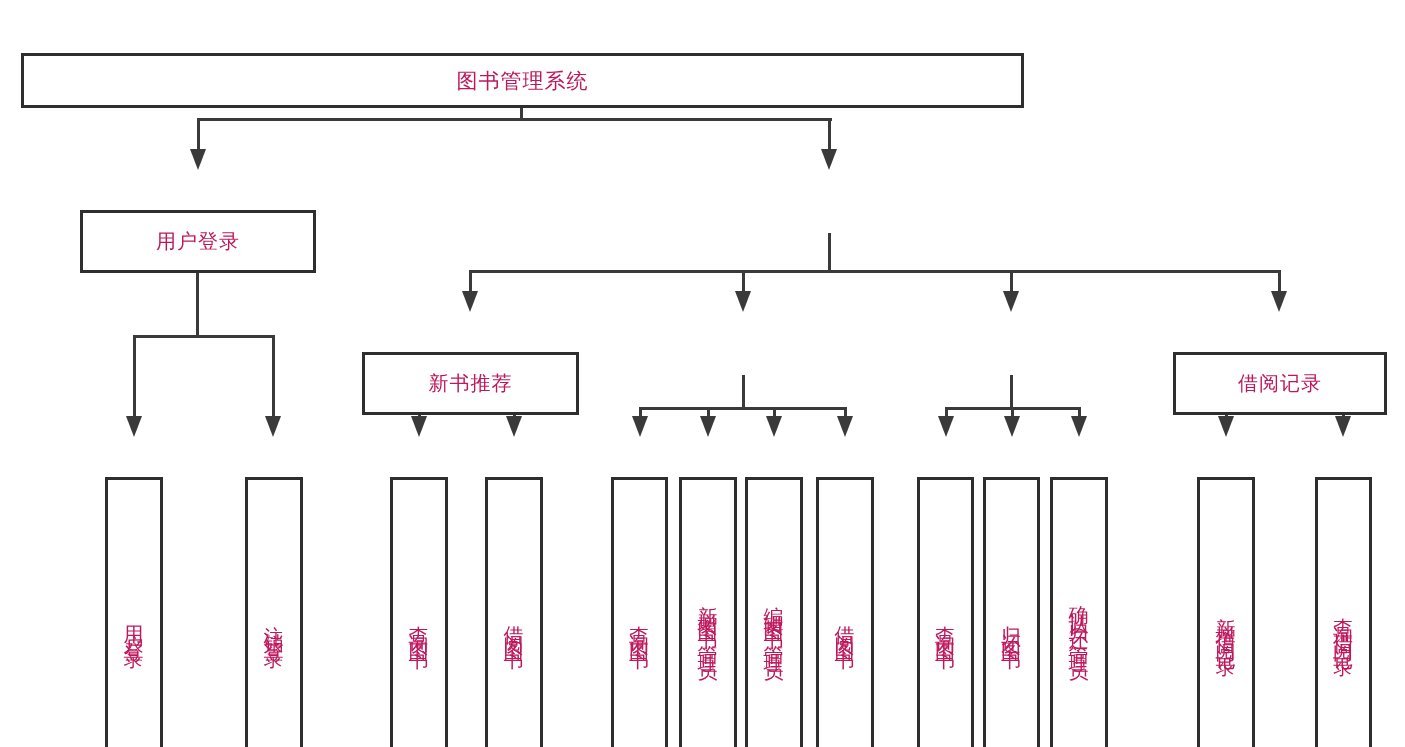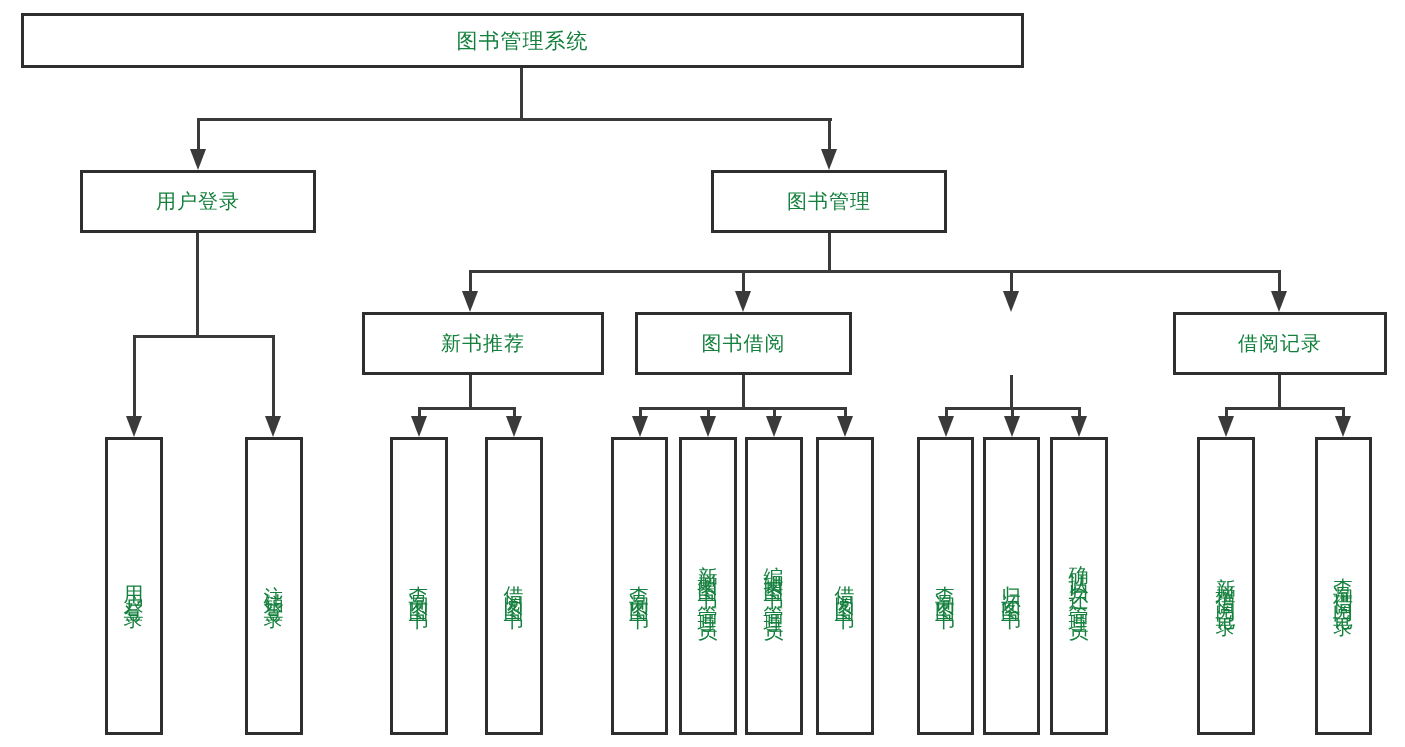--- a/index.html
+++ b/index.html
@@ -6,21 +6,22 @@
   body {
     width:1405px; height:747px; position:relative; overflow:hidden;
     background:#ffffff;
     font-family:"DejaVu Sans","Liberation Sans",sans-serif;
   }
   .canvas { position:absolute; left:0; top:0; width:1405px; height:747px; }
   .box {
     position:absolute; box-sizing:border-box;
     background:#ffffff; border:3px solid #2e2e2e;
     display:flex; align-items:center; justify-content:center;
-    color:#15803d;
+    color:#be185d;
+    margin-top:40px;
   }
   .box.h { font-size:20px; letter-spacing:1px; white-space:nowrap; }
   .box.title { font-size:21px; }
   .box.v {
     writing-mode:vertical-rl; text-orientation:mixed;
     font-size:20px; letter-spacing:8px; line-height:1;
   }
   .line { position:absolute; background:#3a3a3a; }
   .ah {
     position:absolute; width:0; height:0;
@@ -98,31 +99,25 @@
   <div class="ah" style="left:1335px;top:416px"></div>
 
   <div class="box h title" style="left:21px;top:13px;width:1003px;height:55px">
     <span>图书管理系统</span>
   </div>
 
   <div class="box h" style="left:80px;top:170px;width:236px;height:63px">
     <span>用户登录</span>
   </div>
 
-  <div class="box h" style="left:711px;top:170px;width:236px;height:63px">
-    <span>图书管理</span>
-  </div>
 
-  <div class="box h" style="left:362px;top:312px;width:242px;height:63px">
+  <div class="box h" style="left:362px;top:312px;width:217px;height:63px">
     <span>新书推荐</span>
   </div>
 
-  <div class="box h" style="left:635px;top:312px;width:217px;height:63px">
-    <span>图书借阅</span>
-  </div>
 
 
   <div class="box h" style="left:1173px;top:312px;width:214px;height:63px">
     <span>借阅记录</span>
   </div>
 
   <div class="box v" style="left:105px;top:437px;width:58px;height:298px">
     <span>用户登录</span>
   </div>
   <div class="box v" style="left:245px;top:437px;width:58px;height:298px">

